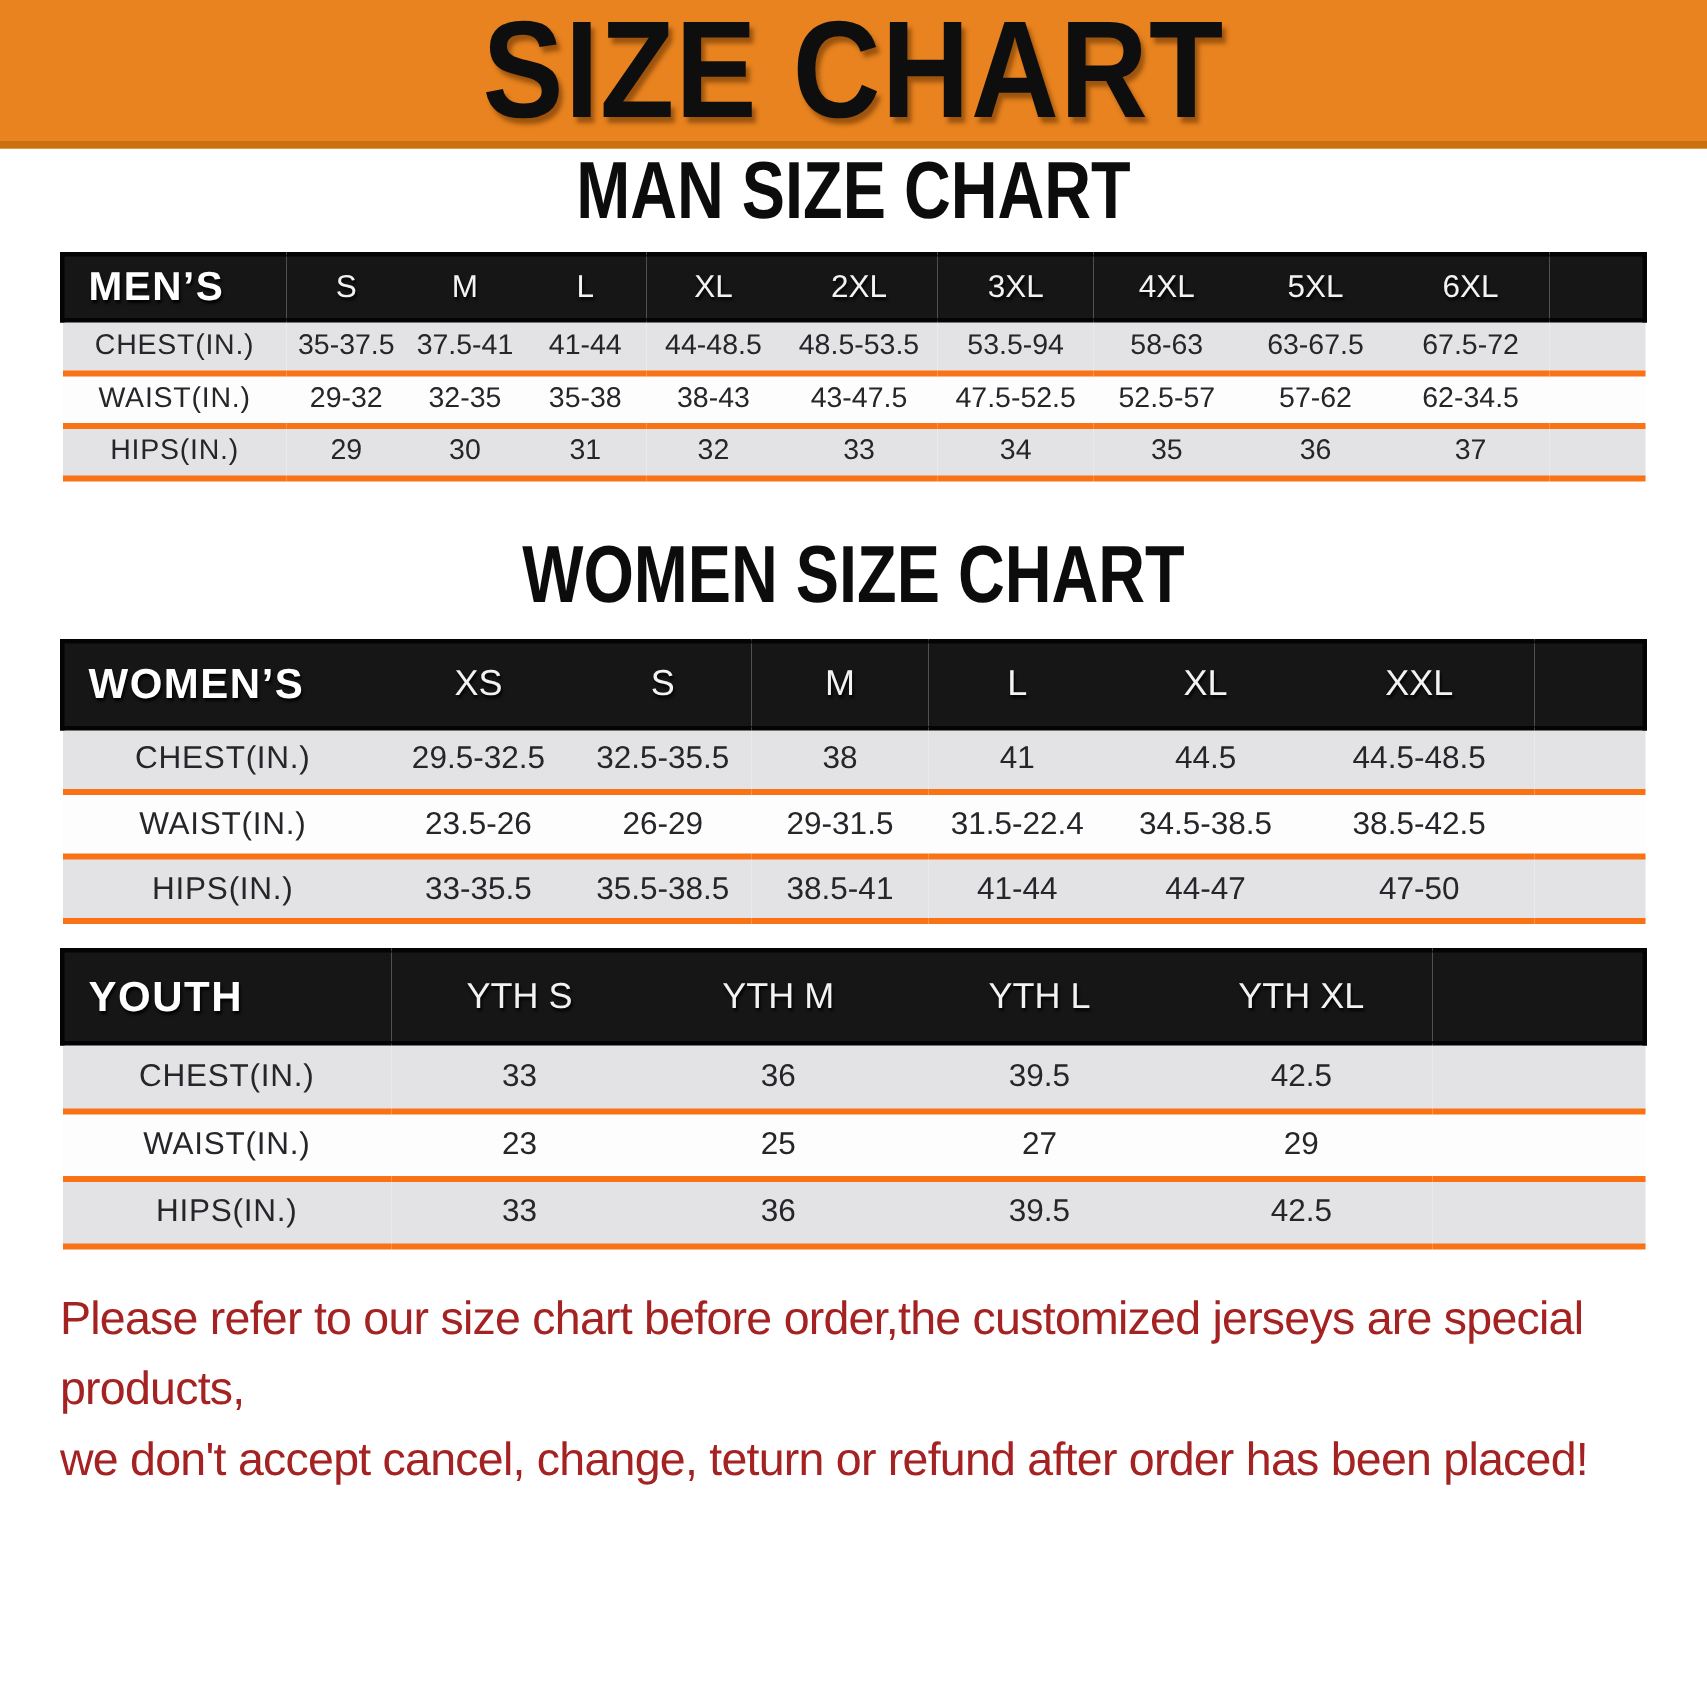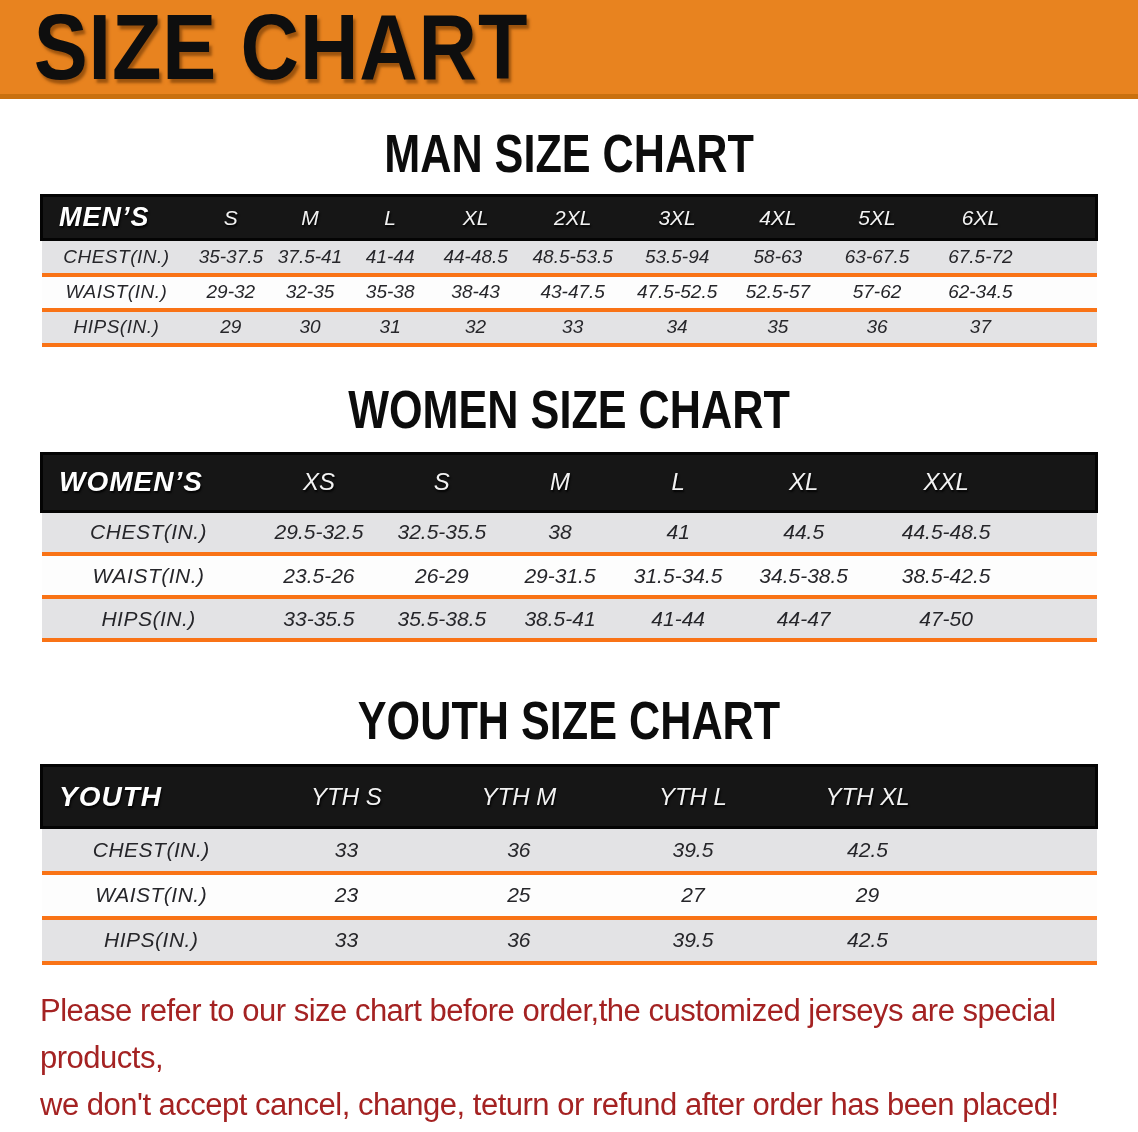--- a/index.html
+++ b/index.html
@@ -14,20 +14,21 @@
   }
 
   
   .banner {
     width: 100%;
     height: 99px;
     background: #E8831F;
     border-bottom: 5px solid #C9700F;
     display: flex;
     align-items: center;
+    justify-content: center;
   }
   .banner-title {
     display: inline-block;
     font-size: 92px;
     line-height: 92px;
     font-weight: 800;
     letter-spacing: 1px;
     color: #0e0e0e;
     transform: scaleX(0.88);
     transform-origin: center;
@@ -43,31 +44,30 @@
   .section-heading > span {
     display: inline-block;
     font-size: 54px;
     line-height: 56px;
     font-weight: 800;
     color: #0c0c0c;
     transform: scaleX(0.8);
     transform-origin: center;
     letter-spacing: 0px;
   }
-  .hd-man   { margin-top: 26px; }
+  .hd-man   { }
   .hd-women { margin-top: 34px; }
   .hd-youth { margin-top: 50px; }
 
   
   .size-table {
     width: 1058px;
     margin: 0 auto;
     border-collapse: collapse;
     table-layout: fixed;
-    font-style: italic;
   }
   .mt-men   { margin-top: 13px; }
   .mt-women { margin-top: 15px; }
   .mt-youth { margin-top: 16px; }
 
   .size-table thead tr {
     background: #161616;
     border: 3px solid #040404;
   }
   .size-table thead th {
@@ -248,41 +248,38 @@
           <td>41</td>
           <td>44.5</td>
           <td>44.5-48.5</td>
           <td></td>
         </tr>
         <tr>
           <td class="row-label">WAIST(IN.)</td>
           <td>23.5-26</td>
           <td>26-29</td>
           <td>29-31.5</td>
-          <td>31.5-34.5</td>
+          <td>31.5-22.4</td>
           <td>34.5-38.5</td>
           <td>38.5-42.5</td>
           <td></td>
         </tr>
         <tr>
           <td class="row-label">HIPS(IN.)</td>
           <td>33-35.5</td>
           <td>35.5-38.5</td>
           <td>38.5-41</td>
           <td>41-44</td>
           <td>44-47</td>
           <td>47-50</td>
           <td></td>
         </tr>
       </tbody>
     </table>
 
-  <div class="section-heading hd-youth">
-    <span>YOUTH SIZE CHART</span>
-  </div>
   <table class="size-table t-youth mt-youth">
     <colgroup>
       <col style="width:20.8%">
         <col style="width:16.2%">
         <col style="width:16.5%">
         <col style="width:16.5%">
       <col style="width:16.6%">
         <col style="width:13.4%">
     </colgroup>
   <thead>

